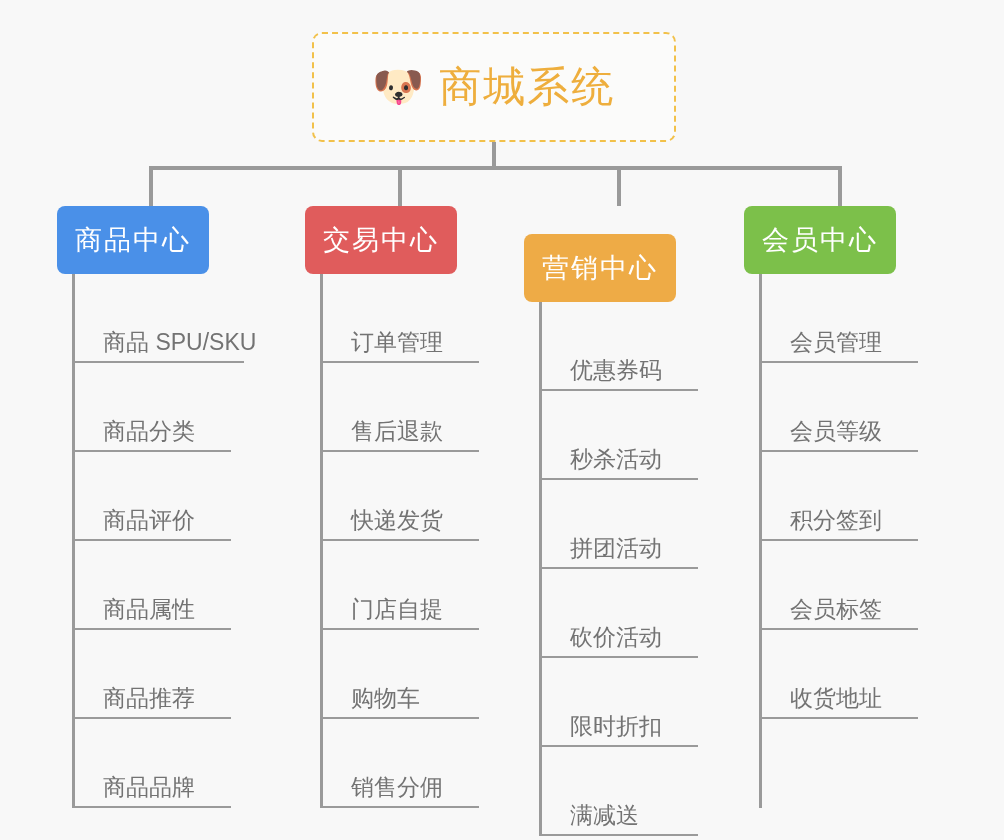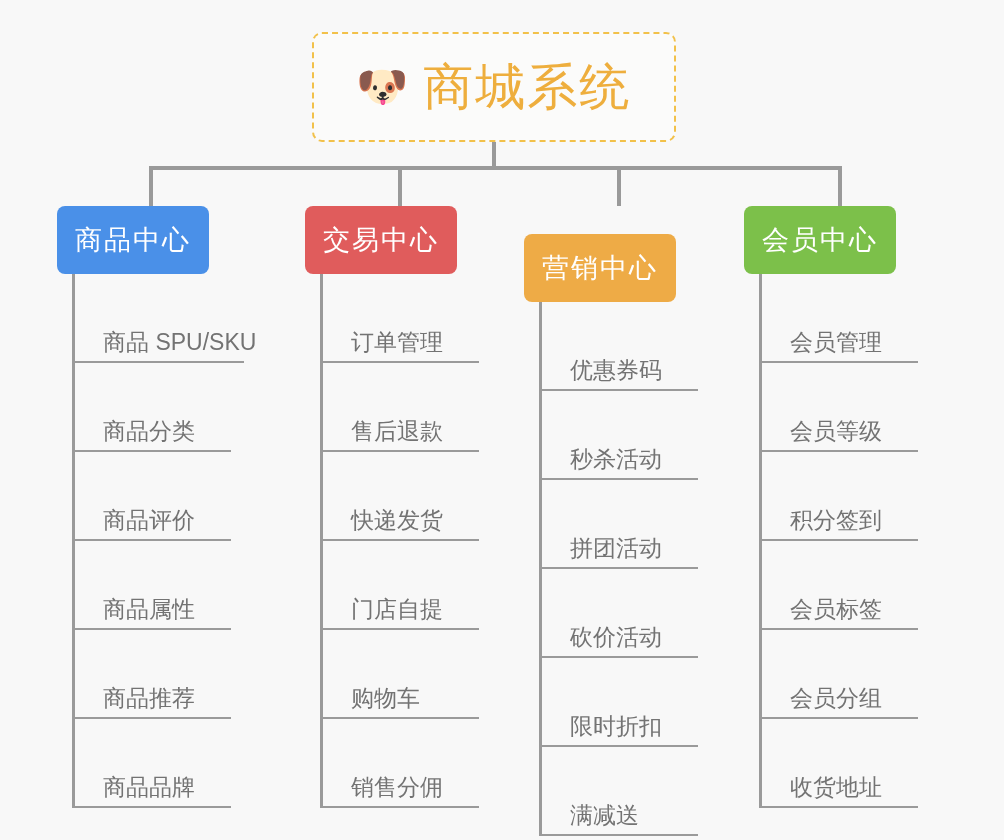--- a/index.html
+++ b/index.html
@@ -37,21 +37,21 @@
     justify-content: center;
     gap: 14px;
   }
   .root-icon {
     font-size: 42px;
     line-height: 1;
     display: block;
     filter: saturate(1.1);
   }
   .root-title {
-    font-size: 50px;
+    font-size: 42px;
     color: #eeae3d;
     letter-spacing: 2px;
     line-height: 1;
     white-space: nowrap;
   }
 
   
   .conn {
     position: absolute;
     background: #9a9a9a;
@@ -245,21 +245,18 @@
       <div class="leaf-item">
           <span class="leaf-label">会员等级</span>
         </div>
       <div class="leaf-item">
           <span class="leaf-label">积分签到</span>
         </div>
       <div class="leaf-item">
           <span class="leaf-label">会员标签</span>
         </div>
       <div class="leaf-item">
-          <span class="leaf-label">会员分组</span>
-        </div>
-      <div class="leaf-item">
           <span class="leaf-label">收货地址</span>
         </div>
     </div>
   </div>
 
 </div>
 
 </body></html>

